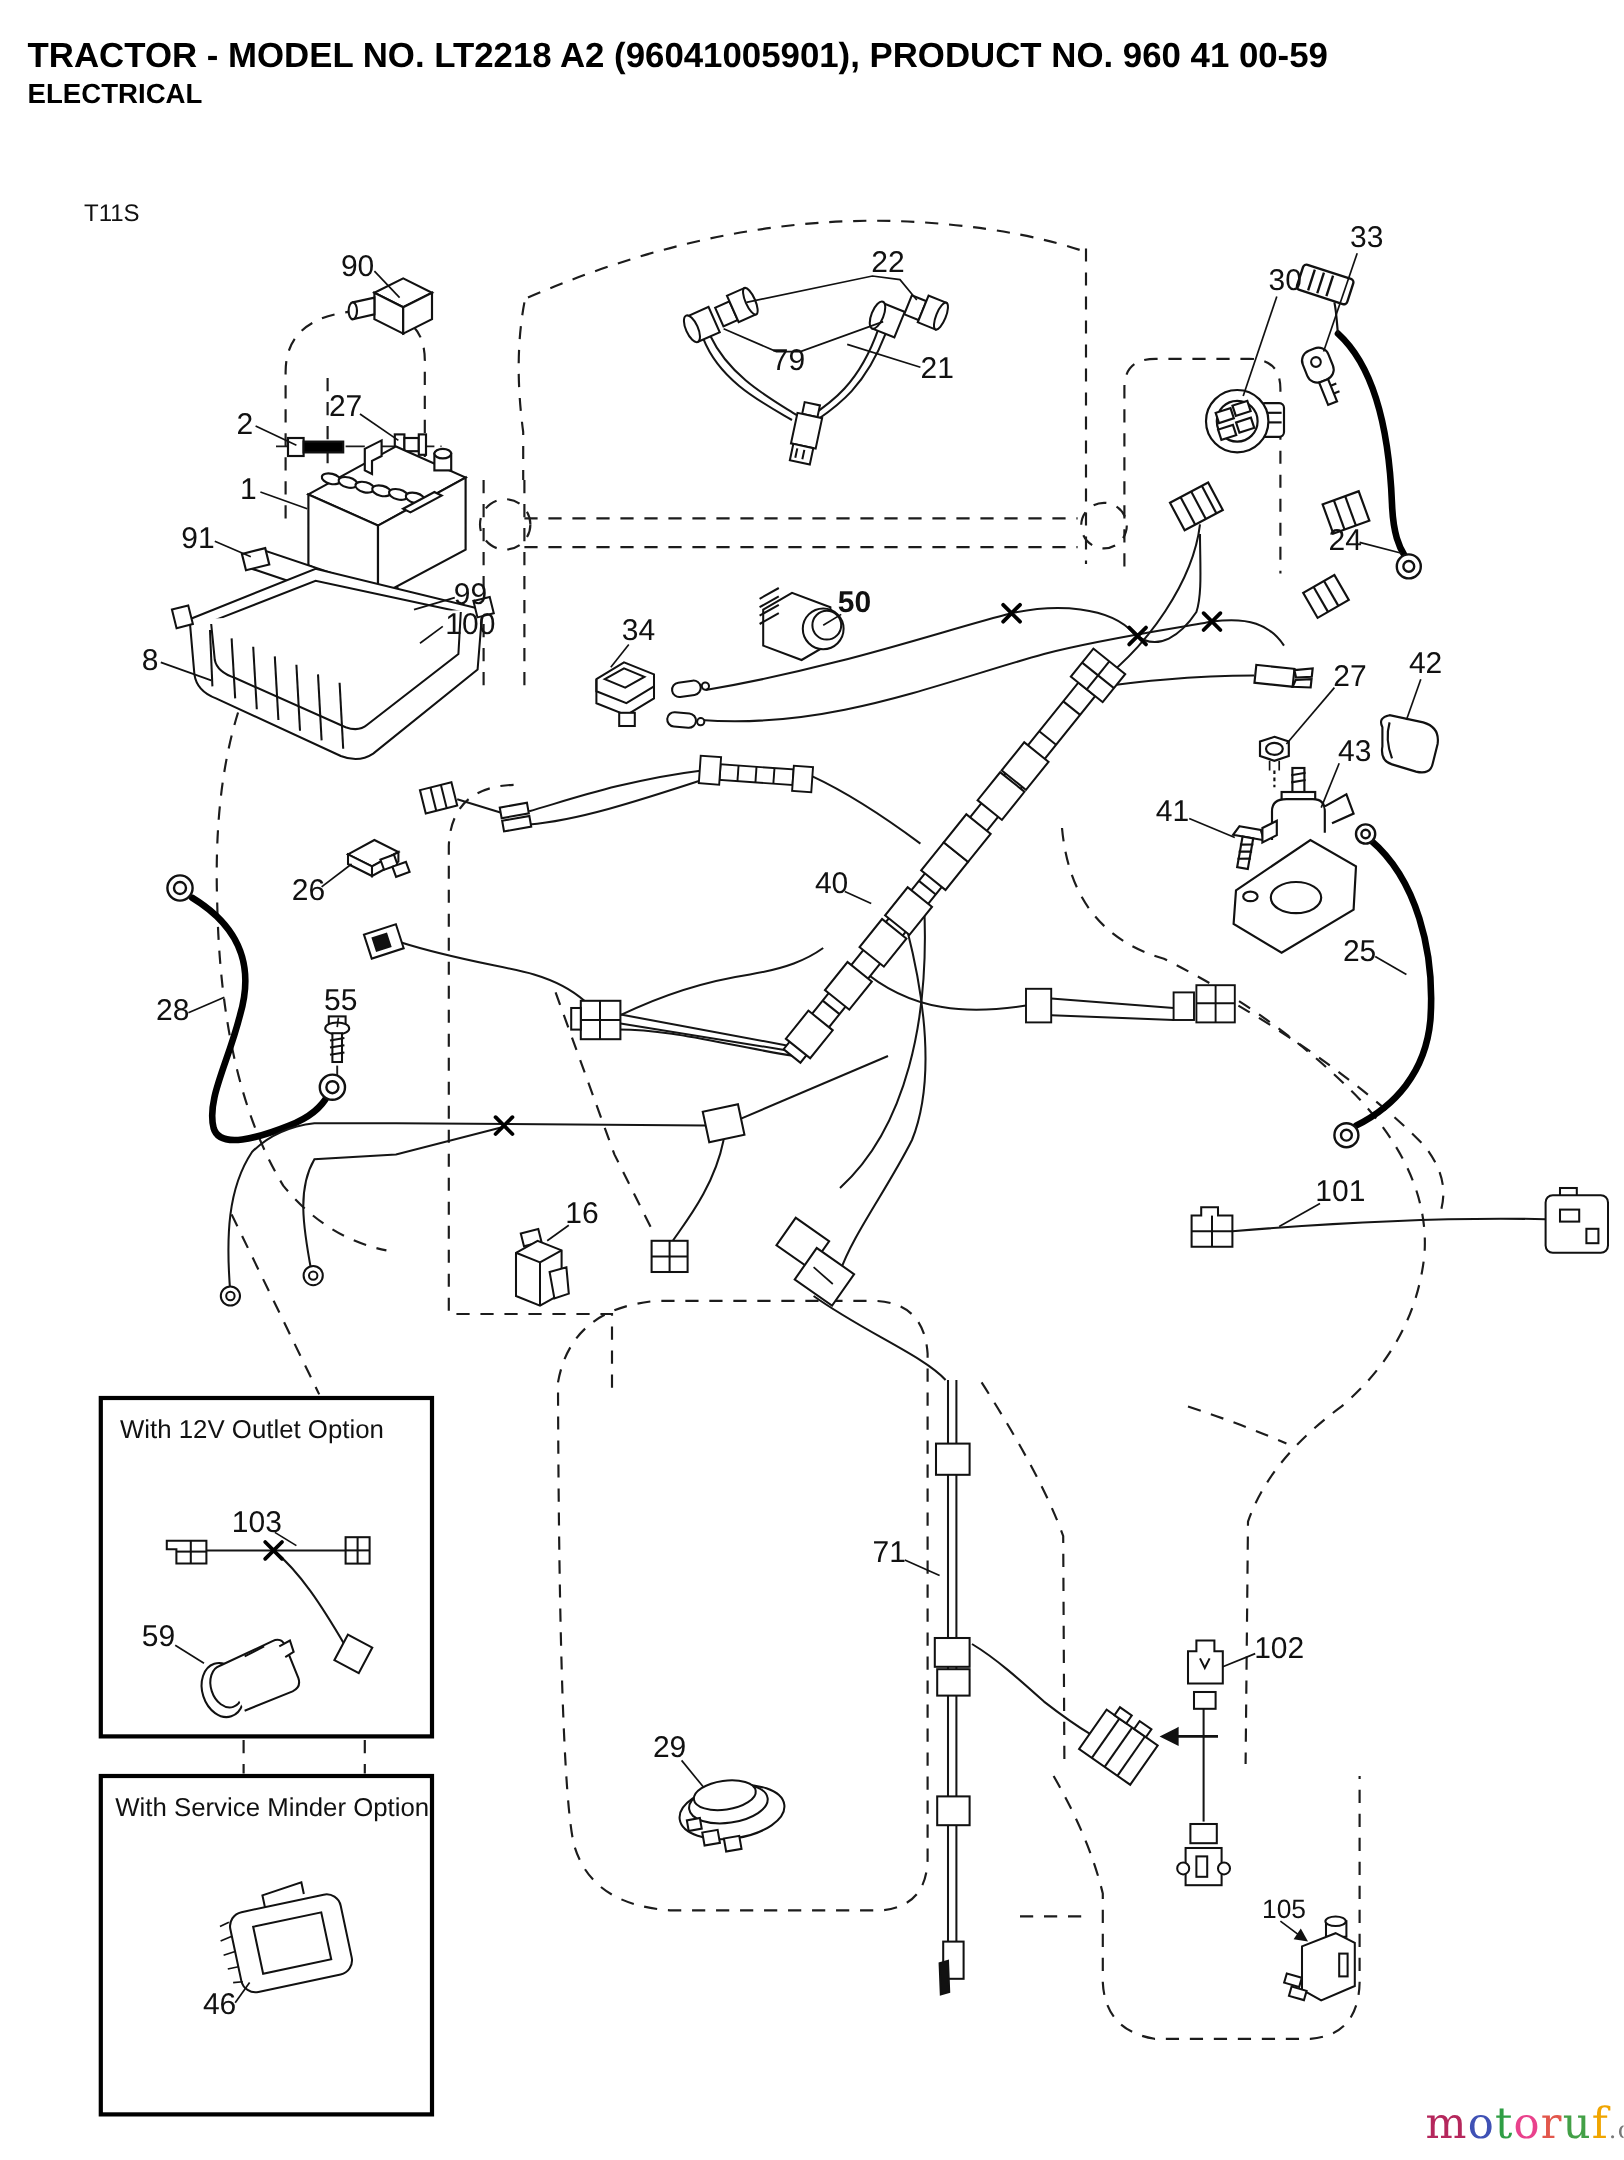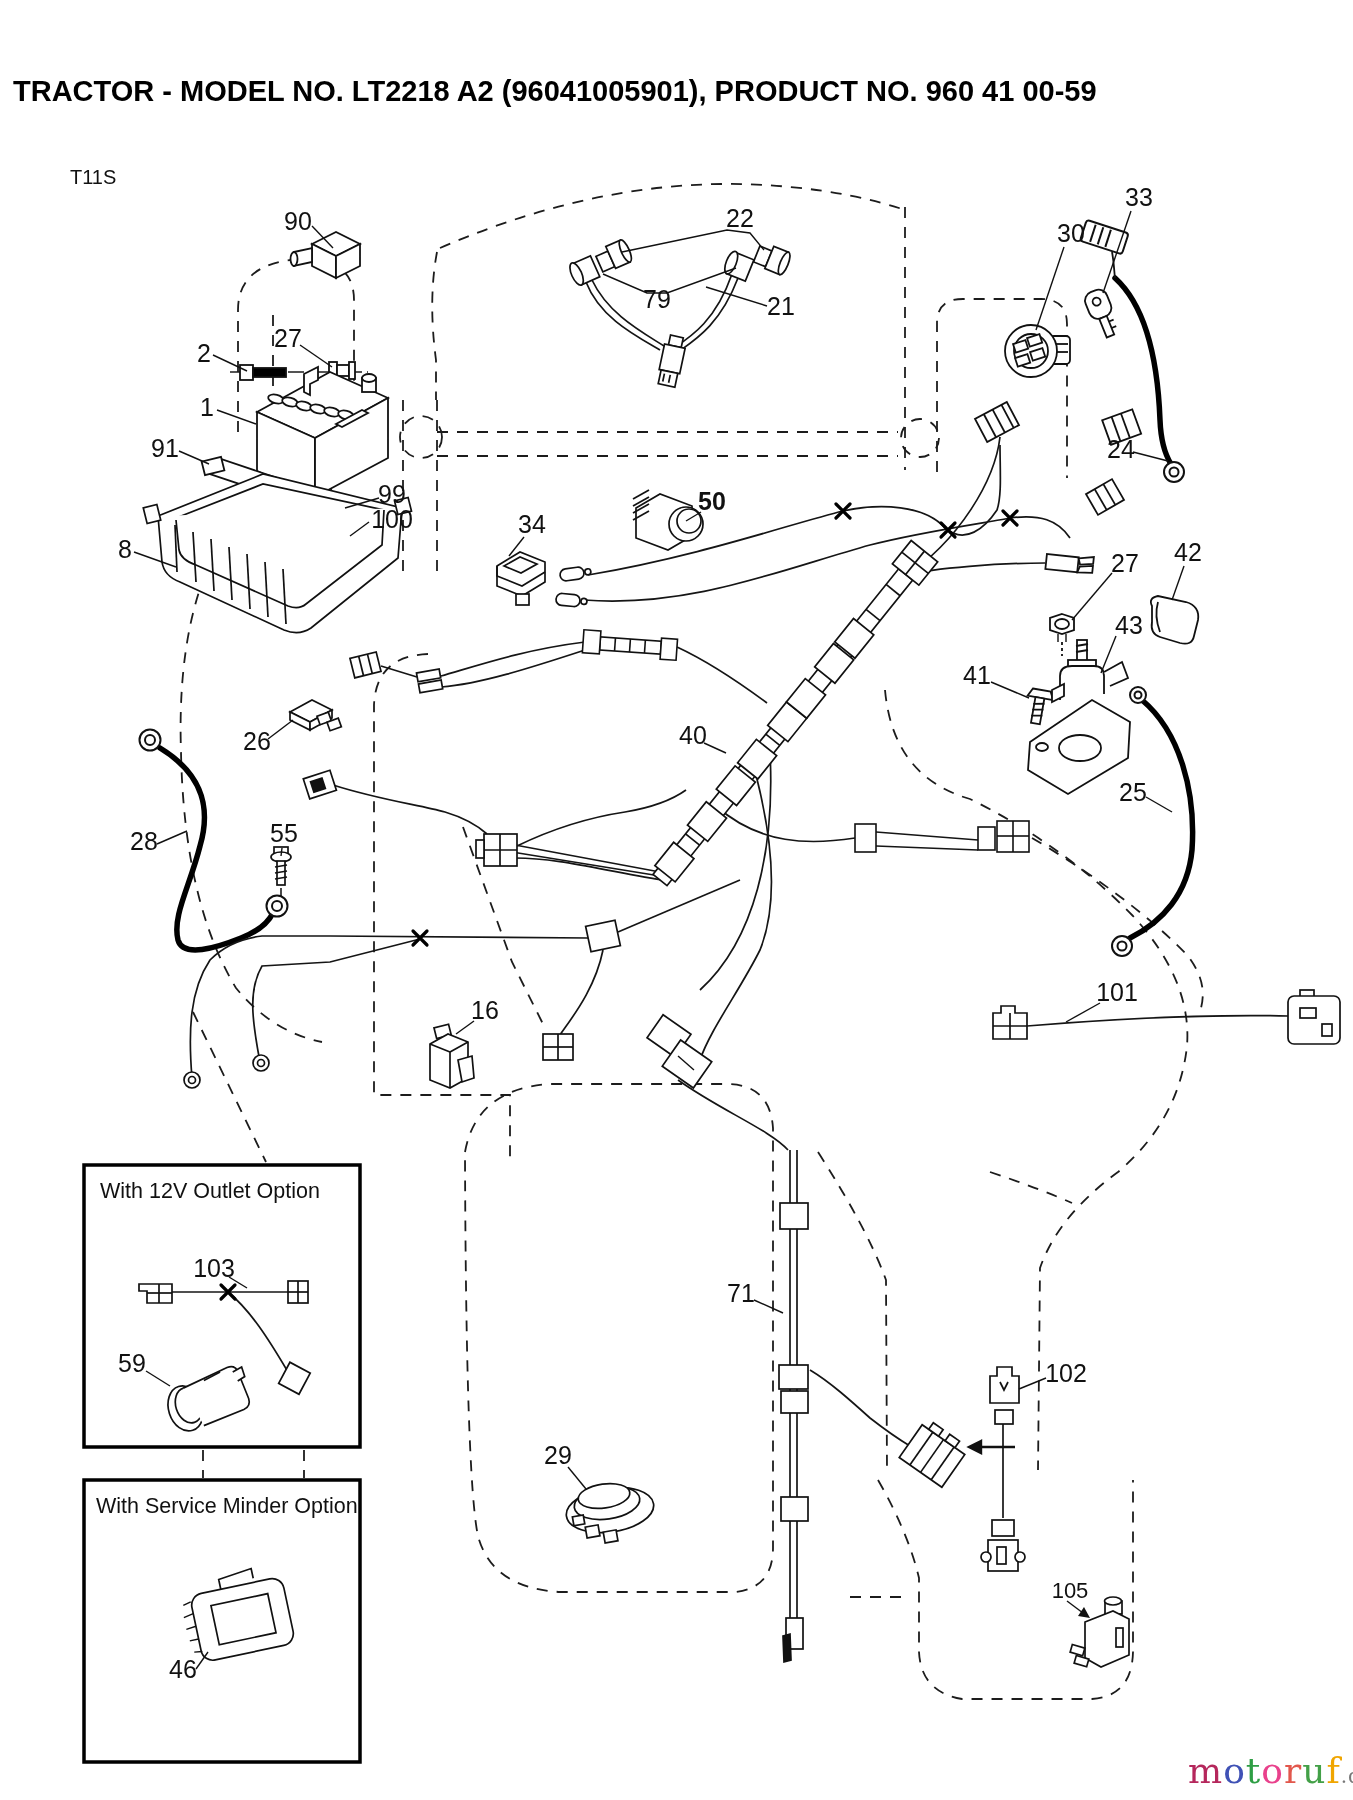--- a/index.html
+++ b/index.html
@@ -1,34 +1,35 @@
 <!DOCTYPE html>
 <html><head>
 <meta charset="utf-8">
 <style>
   html,body{margin:0;padding:0;background:#ffffff;}
   body{width:1353px;height:1800px;position:relative;font-family:"Liberation Sans",sans-serif;overflow:hidden;}
-  .hdr{position:absolute;left:13px;top:30px;width:1330px;color:#000;margin-top:44px;}
+  .hdr{position:absolute;left:23px;top:30px;width:1330px;color:#000;}
   .hdr .t1{font-size:29px;font-weight:bold;letter-spacing:0px;line-height:34px;}
   .hdr .t2{font-size:23px;font-weight:bold;line-height:28px;}
   svg{position:absolute;left:0;top:0;}
   svg text{font-family:"Liberation Sans",sans-serif;fill:#111;}
   .callout{font-size:25px;}
   .callout.small{font-size:22px;}
   .callout.bold{font-weight:bold;}
   .boxlabel{font-size:21.5px;}
   .refcode{font-size:20px;}
   .wm{position:absolute;left:1188px;top:1750px;font-family:"DejaVu Serif",serif;font-size:36px;font-weight:500;letter-spacing:1px;white-space:nowrap;}
   .wm .wm-suffix{font-size:20px;font-weight:normal;}
 </style>
 </head>
 <body>
 
 <div class="hdr">
   <div class="t1">TRACTOR - MODEL NO. LT2218 A2 (96041005901), PRODUCT NO. 960 41 00-59</div>
+  <div class="t2">ELECTRICAL</div>
 </div>
 
 <svg width="1353" height="1800" viewBox="0 0 1353 1800">
 
   <g fill="none" stroke="#1c1c1c" stroke-width="1.8" stroke-dasharray="11 9">
     <path d="M440,248 Q620,170 790,187 Q855,193 905,210"></path>
     <path d="M905,207 V470"></path>
     <path d="M437,252 Q428,300 436,360 L436,400"></path>
     <path d="M403,400 V580"></path>
     <path d="M437,400 V580"></path>

